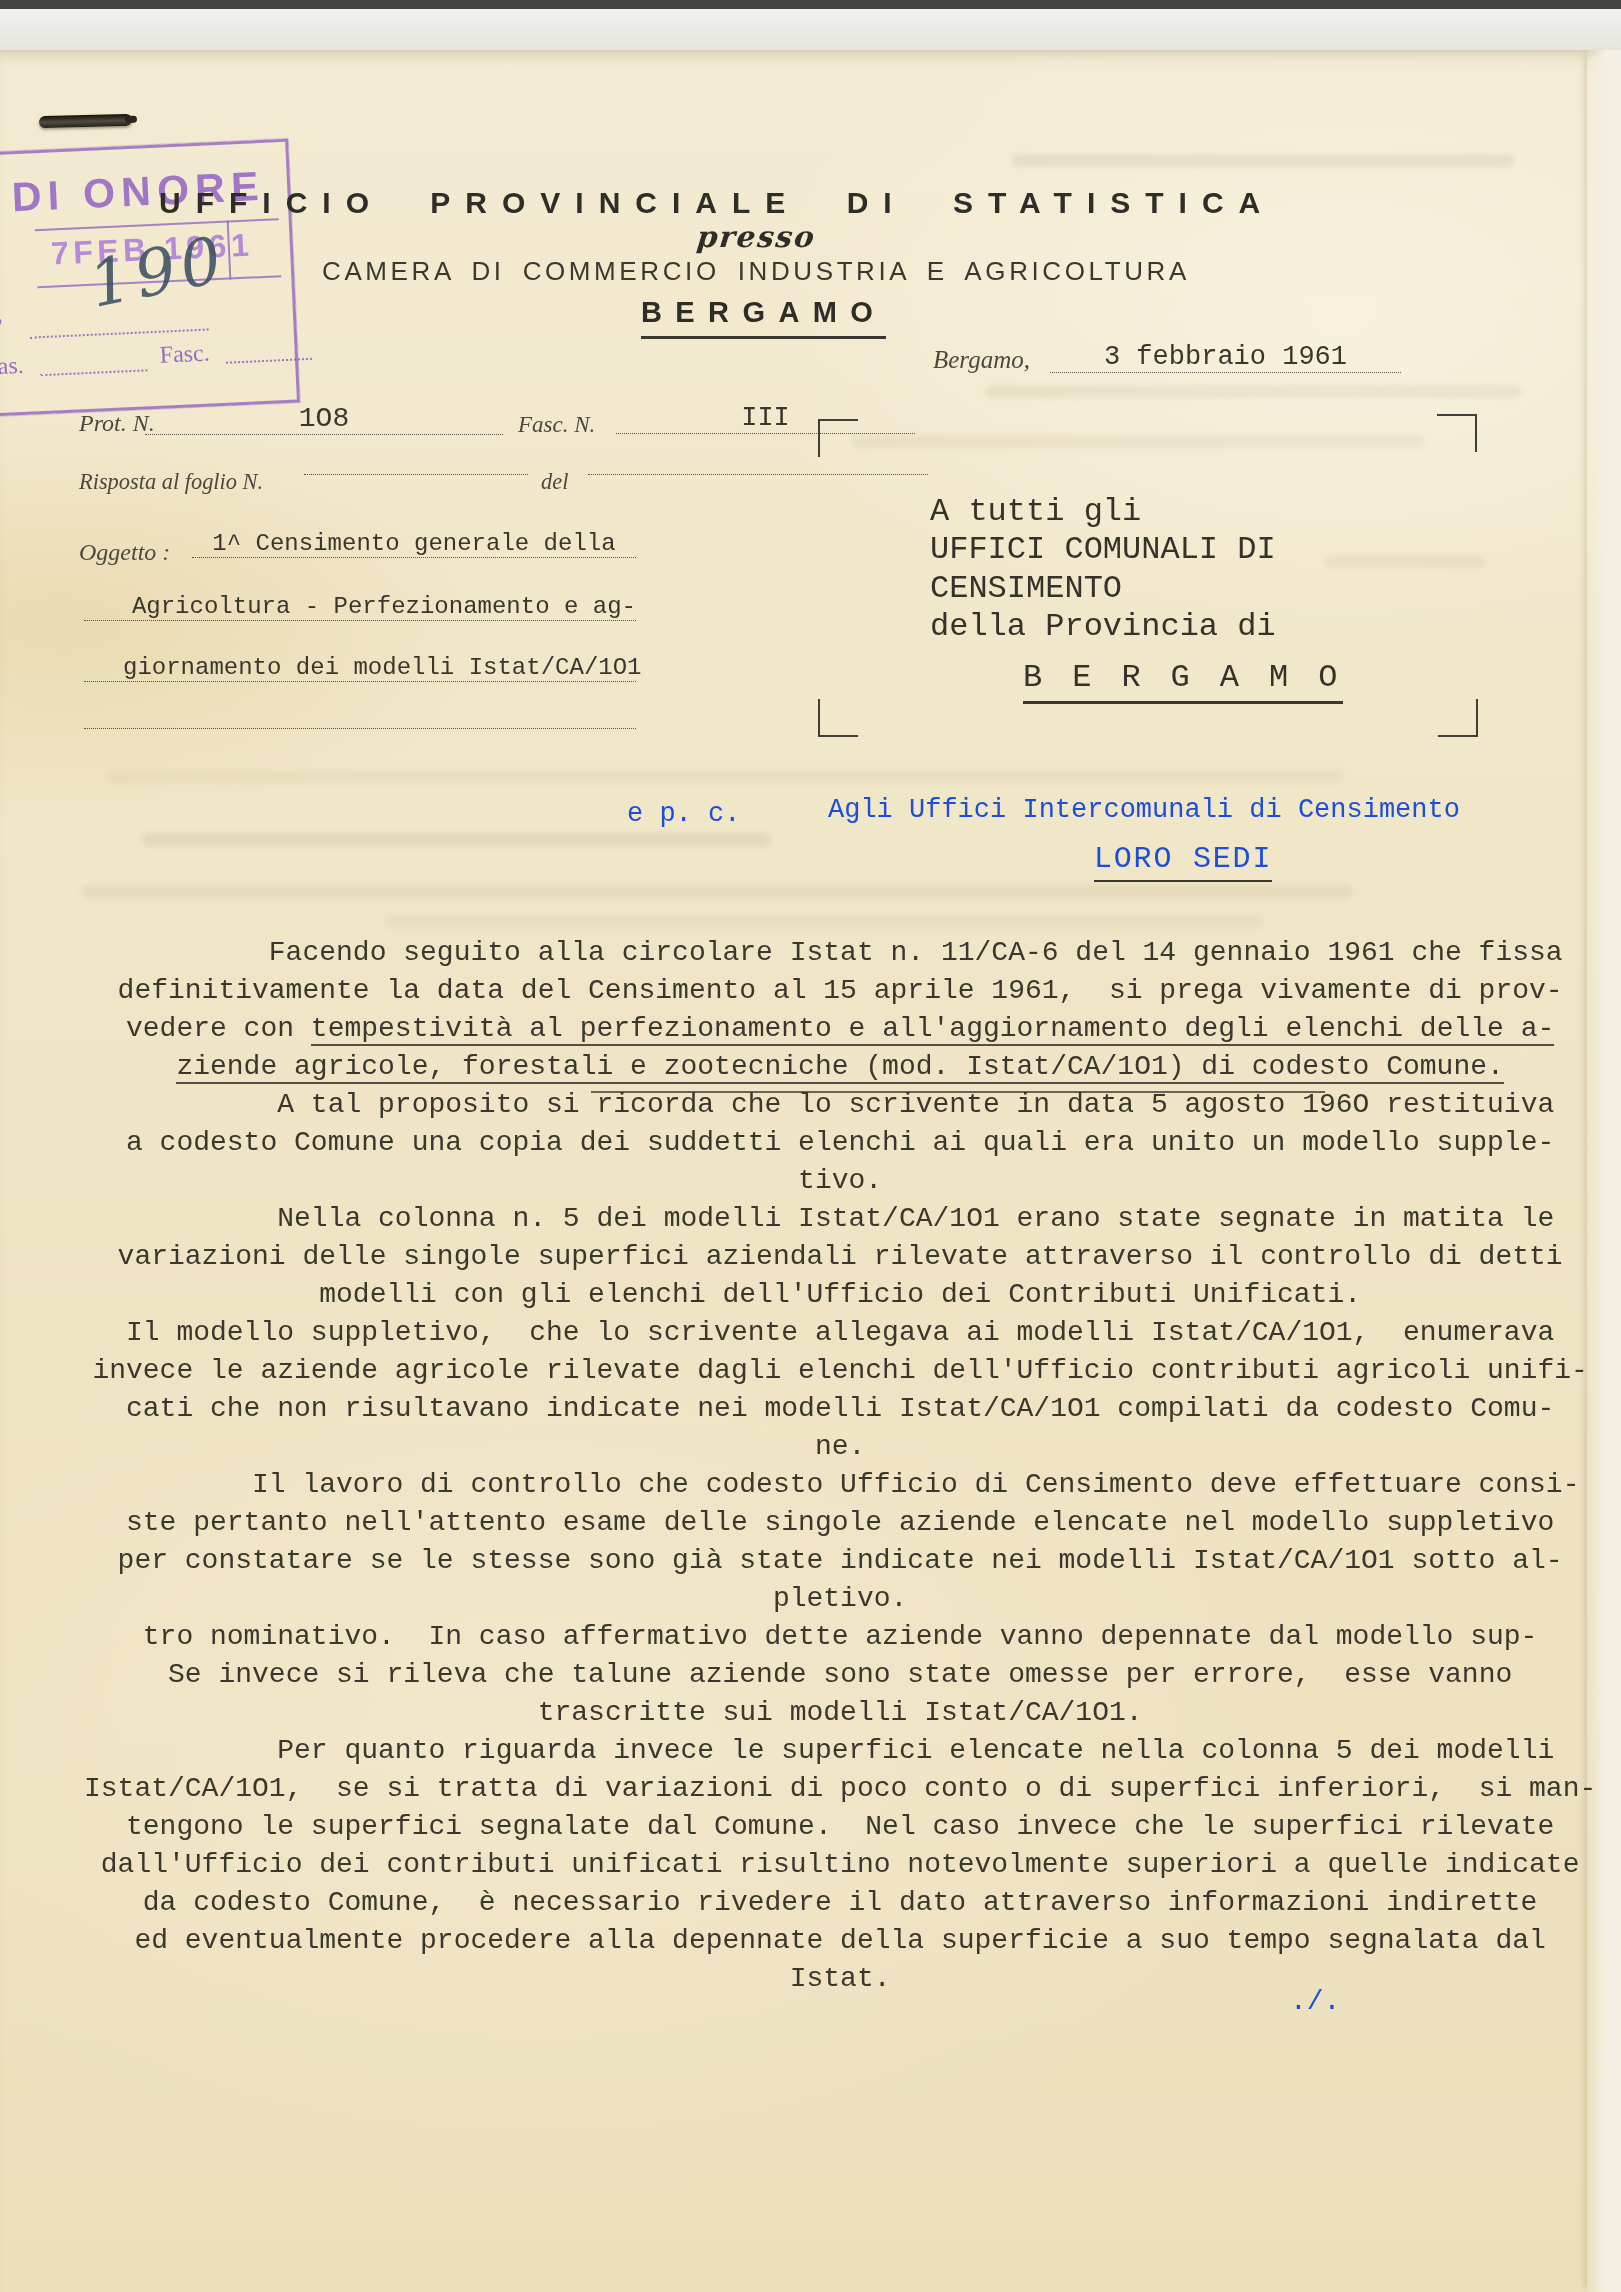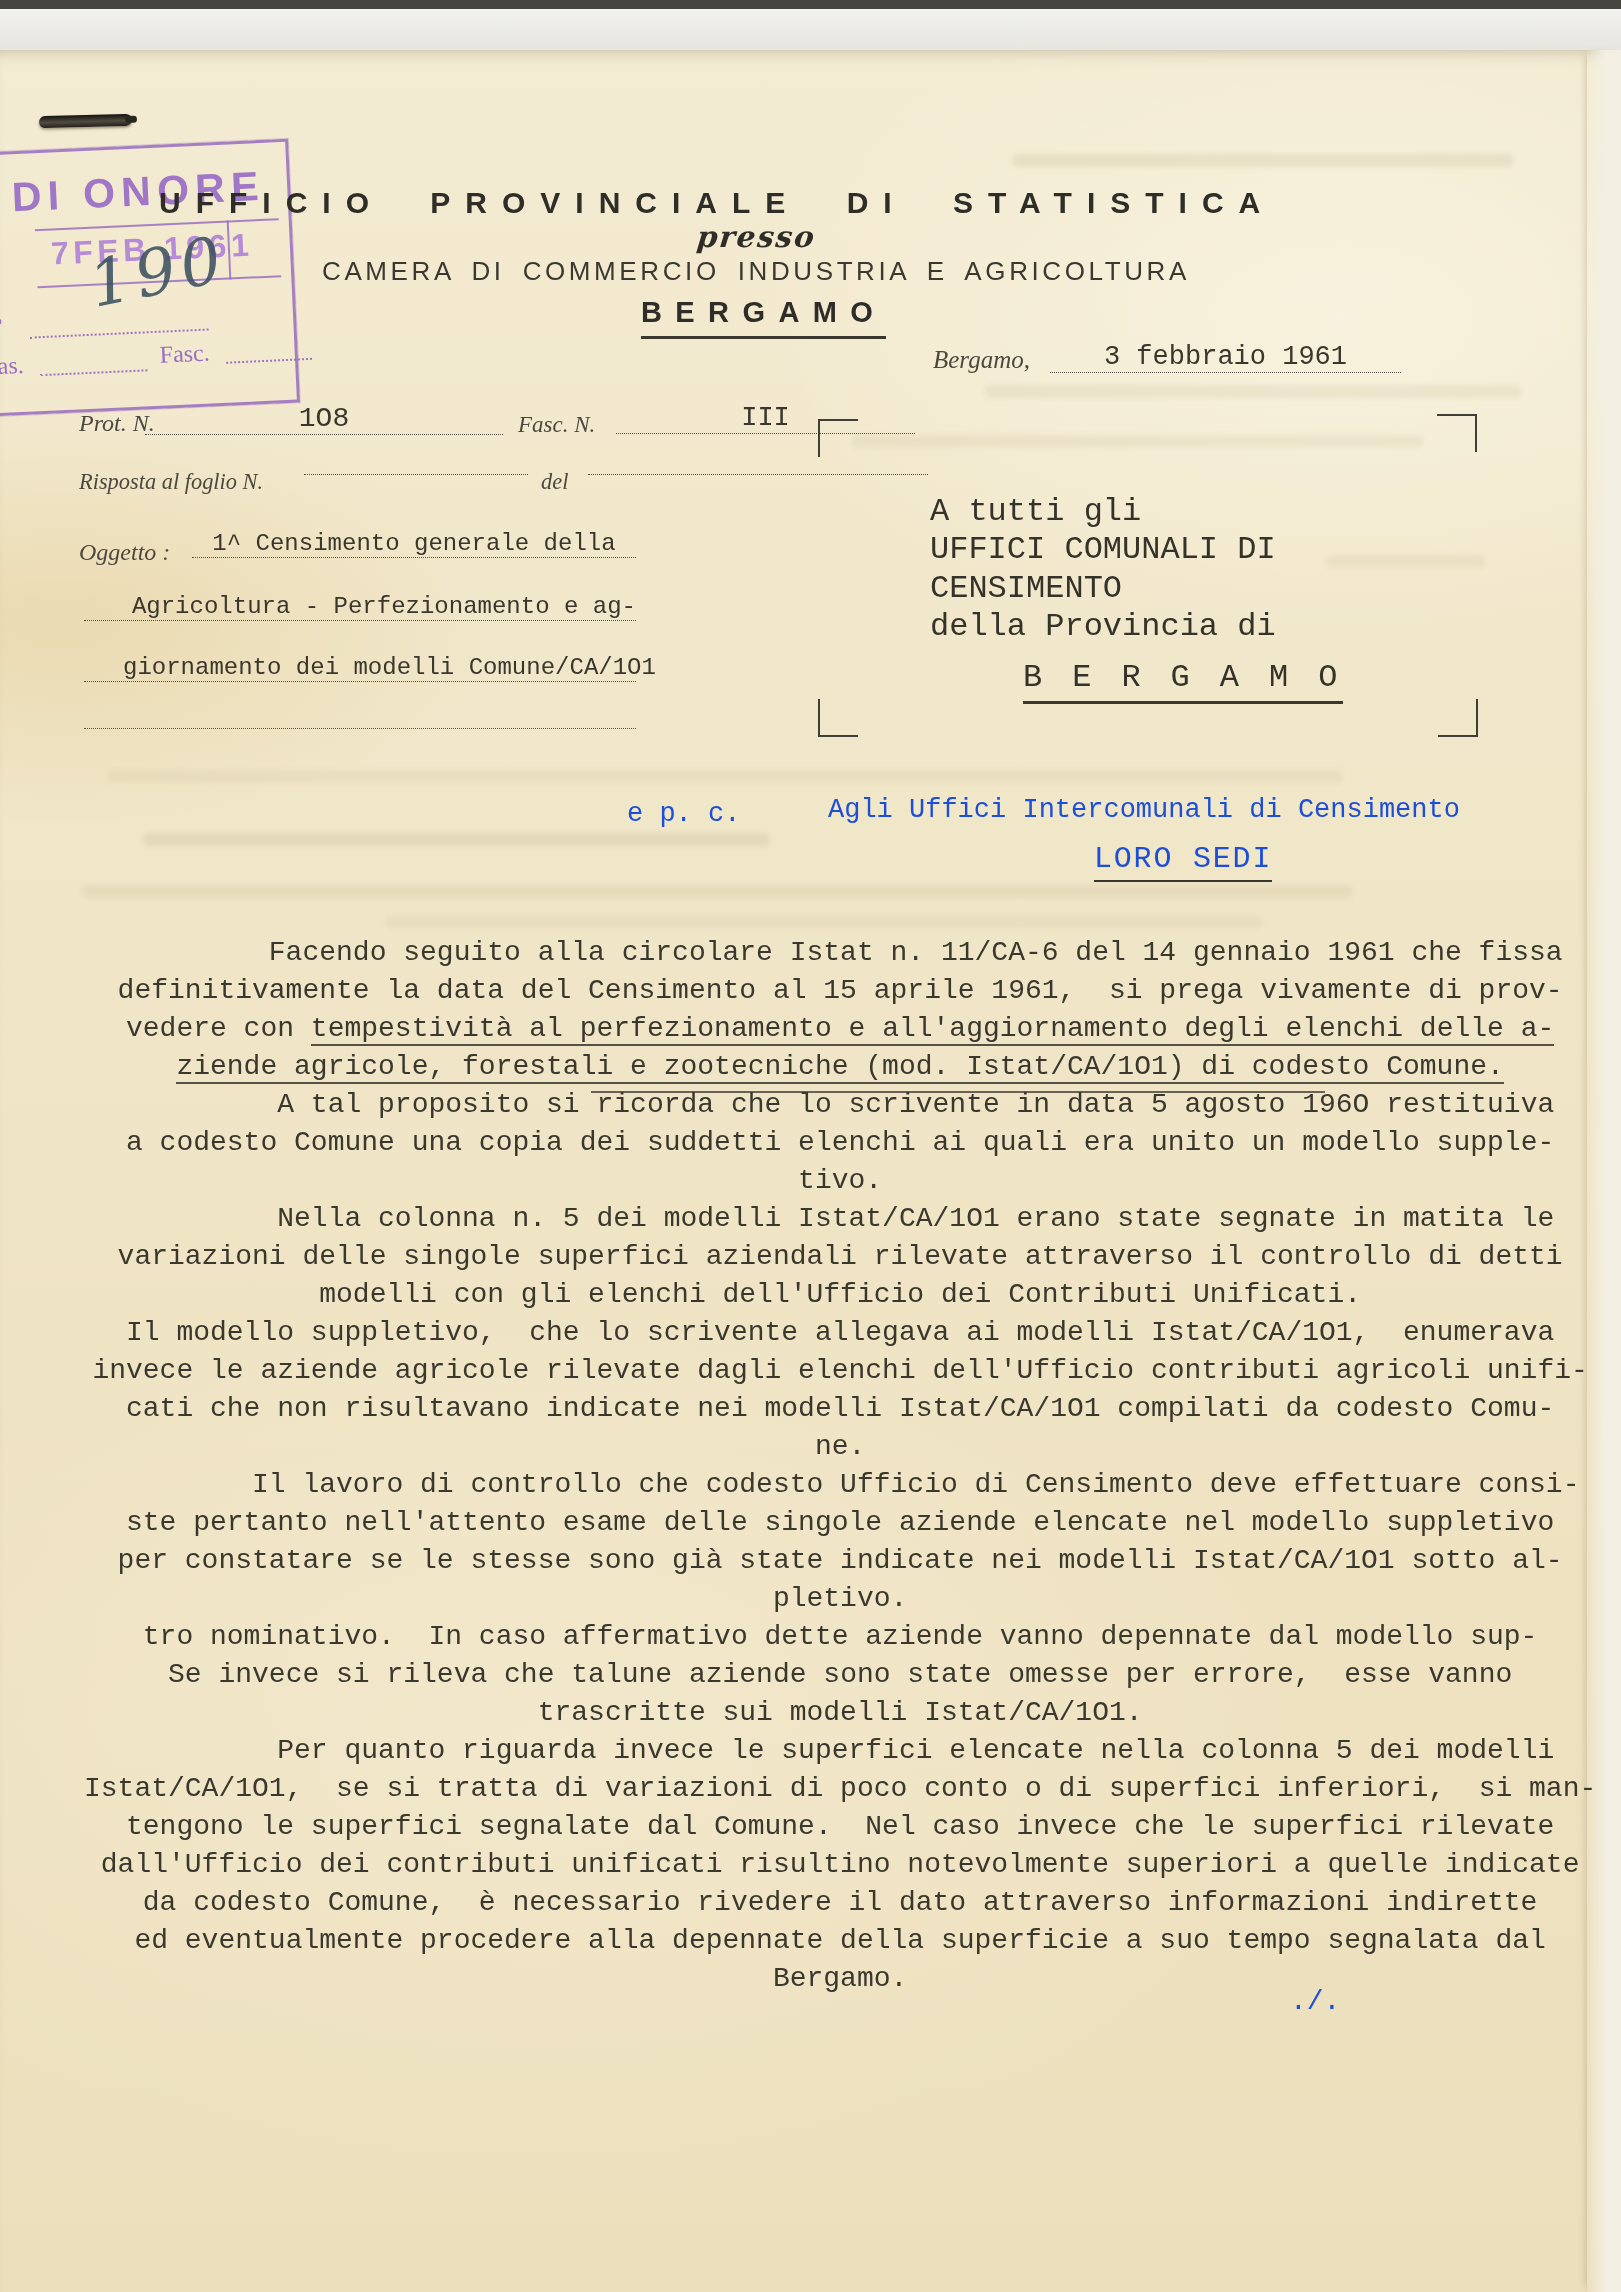--- a/index.html
+++ b/index.html
@@ -143,21 +143,21 @@
   </div>
 
   <div class="t lbl" style="left:79px;top:539px;font-size:24px">Oggetto :</div>
   <div class="t" style="left:192px;top:530px">
     <span class="dotfill" style="width:444px;font-size:24px">1^ Censimento generale della</span>
   </div>
   <div class="t" style="left:84px;top:593px">
     <span class="dotfill" style="width:552px;font-size:24px;text-align:right;padding-left:39px;box-sizing:border-box">Agricoltura - Perfezionamento e ag-</span>
   </div>
   <div class="t" style="left:84px;top:654px">
-    <span class="dotfill" style="width:552px;font-size:24px;text-align:left;padding-left:39px;box-sizing:border-box">giornamento dei modelli Comune/CA/1O1</span>
+    <span class="dotfill" style="width:552px;font-size:24px;text-align:left;padding-left:39px;box-sizing:border-box">giornamento dei modelli Istat/CA/1O1</span>
   </div>
   <div class="t" style="left:84px;top:716px">
     <span class="dotfill" style="width:552px;font-size:24px"></span>
   </div>
 
   <div class="br tl" style="left:818px;top:419px"></div>
   <div class="br tr" style="left:1437px;top:414px"></div>
   <div class="br bl" style="left:818px;top:699px"></div>
   <div class="br brr" style="left:1438px;top:699px"></div>
 
@@ -196,21 +196,21 @@
       <div class="bline">pletivo.</div>
       <div class="bline">tro nominativo.  In caso affermativo dette aziende vanno depennate dal modello sup-</div>
       <div class="bline">Se invece si rileva che talune aziende sono state omesse per errore,  esse vanno</div>
       <div class="bline">trascritte sui modelli Istat/CA/1O1.</div>
       <div class="bline">         Per quanto riguarda invece le superfici elencate nella colonna 5 dei modelli</div>
       <div class="bline">Istat/CA/1O1,  se si tratta di variazioni di poco conto o di superfici inferiori,  si man-</div>
       <div class="bline">tengono le superfici segnalate dal Comune.  Nel caso invece che le superfici rilevate</div>
       <div class="bline">dall'Ufficio dei contributi unificati risultino notevolmente superiori a quelle indicate</div>
       <div class="bline">da codesto Comune,  è necessario rivedere il dato attraverso informazioni indirette</div>
       <div class="bline">ed eventualmente procedere alla depennate della superficie a suo tempo segnalata dal</div>
-      <div class="bline">Bergamo.</div>
+      <div class="bline">Istat.</div>
     </div>
 
   <div class="xrule" style="left:591px;top:1091px;width:734px"></div>
 
   <div class="t mono" style="left:1290px;top:1986px;font-size:28px">./.</div>
 
 </div>
 
 
 </body></html>

